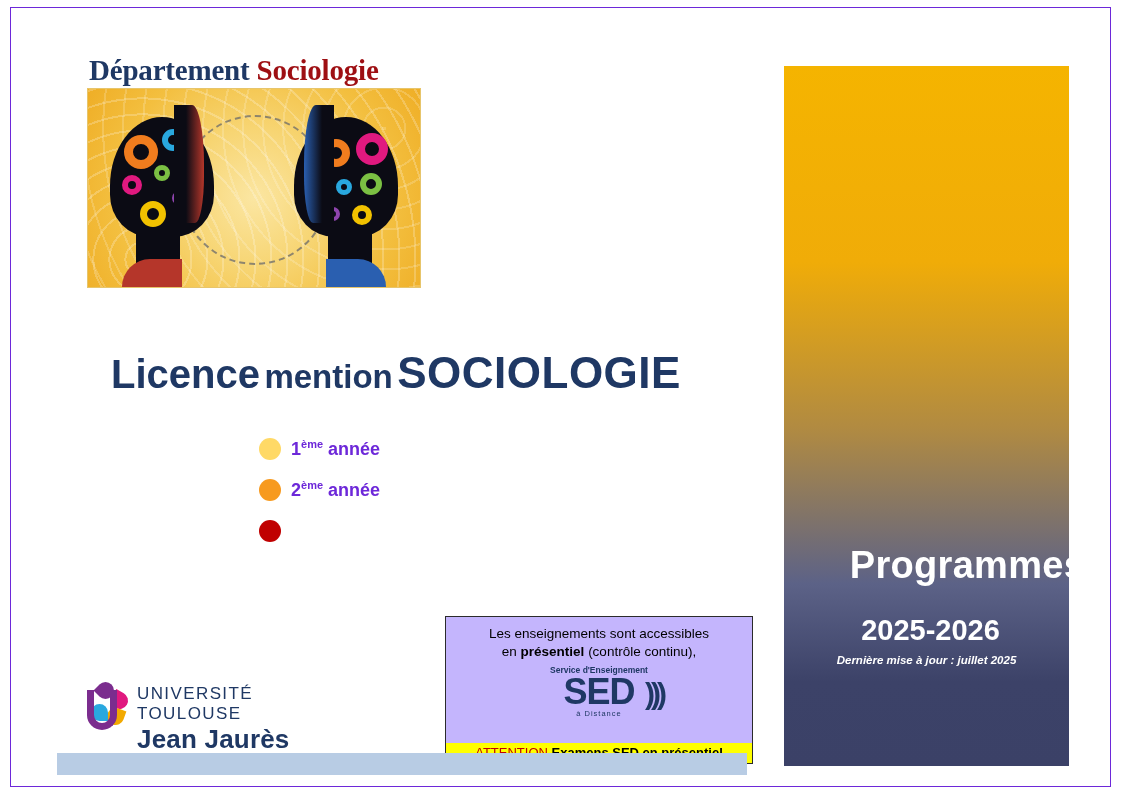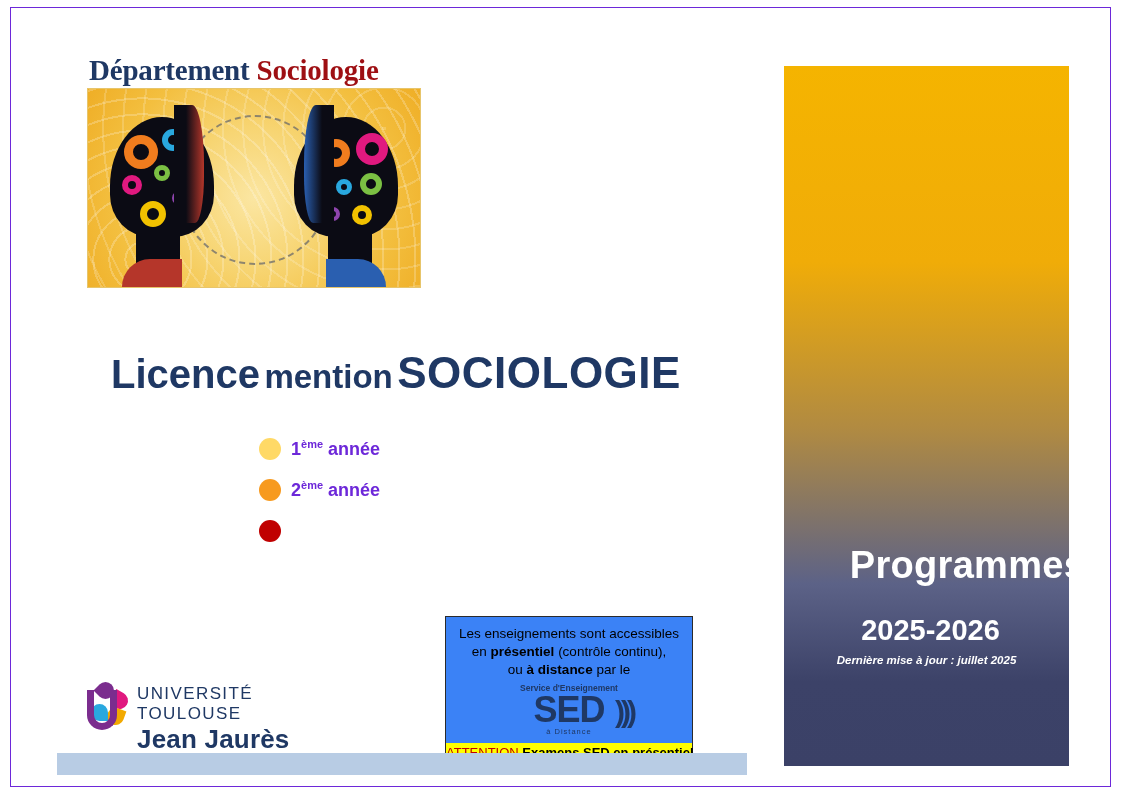--- a/index.html
+++ b/index.html
@@ -140,23 +140,23 @@
     color: #6d28d9;
     white-space: nowrap;
   }
   .bullet-text sup { font-size: 11px; font-weight: bold; }
   .bullet-text .reg { font-weight: bold; }
 
   
   .note-box {
     position: absolute;
     left: 434px; top: 608px;
-    width: 248px; height: 148px;
+    width: 308px; height: 148px;
     border: 1px solid #2b2b2b;
-    background: #3b82f6;
+    background: #c4b5fd;
     text-align: center;
     padding-top: 8px;
   }
   .note-line {
     font-size: 13.5px;
     color: #000;
     line-height: 18px;
   }
   .note-line b { font-weight: bold; }
 
@@ -350,23 +350,20 @@
       <div class="bullet-row">
         <span class="dot" style="background:#c00000;"></span>
       </div>
     </div>
 
     <div class="note-box">
       <div class="note-line">Les enseignements sont accessibles</div>
       <div class="note-line">
         <span>en </span><b>présentiel</b><span> (contrôle continu),</span>
       </div>
-      <div class="note-line">
-        <span>ou </span><b>à distance</b><span> par le</span>
-      </div>
 
       <div class="sed-logo">
         <div class="sed-sup">Service d'Enseignement</div>
         <div class="sed-word">SED</div>
         <div class="sed-sub">à Distance</div>
         <div class="sed-waves">)))</div>
       </div>
 
       <div class="attention">
         <span class="a1">ATTENTION</span>

